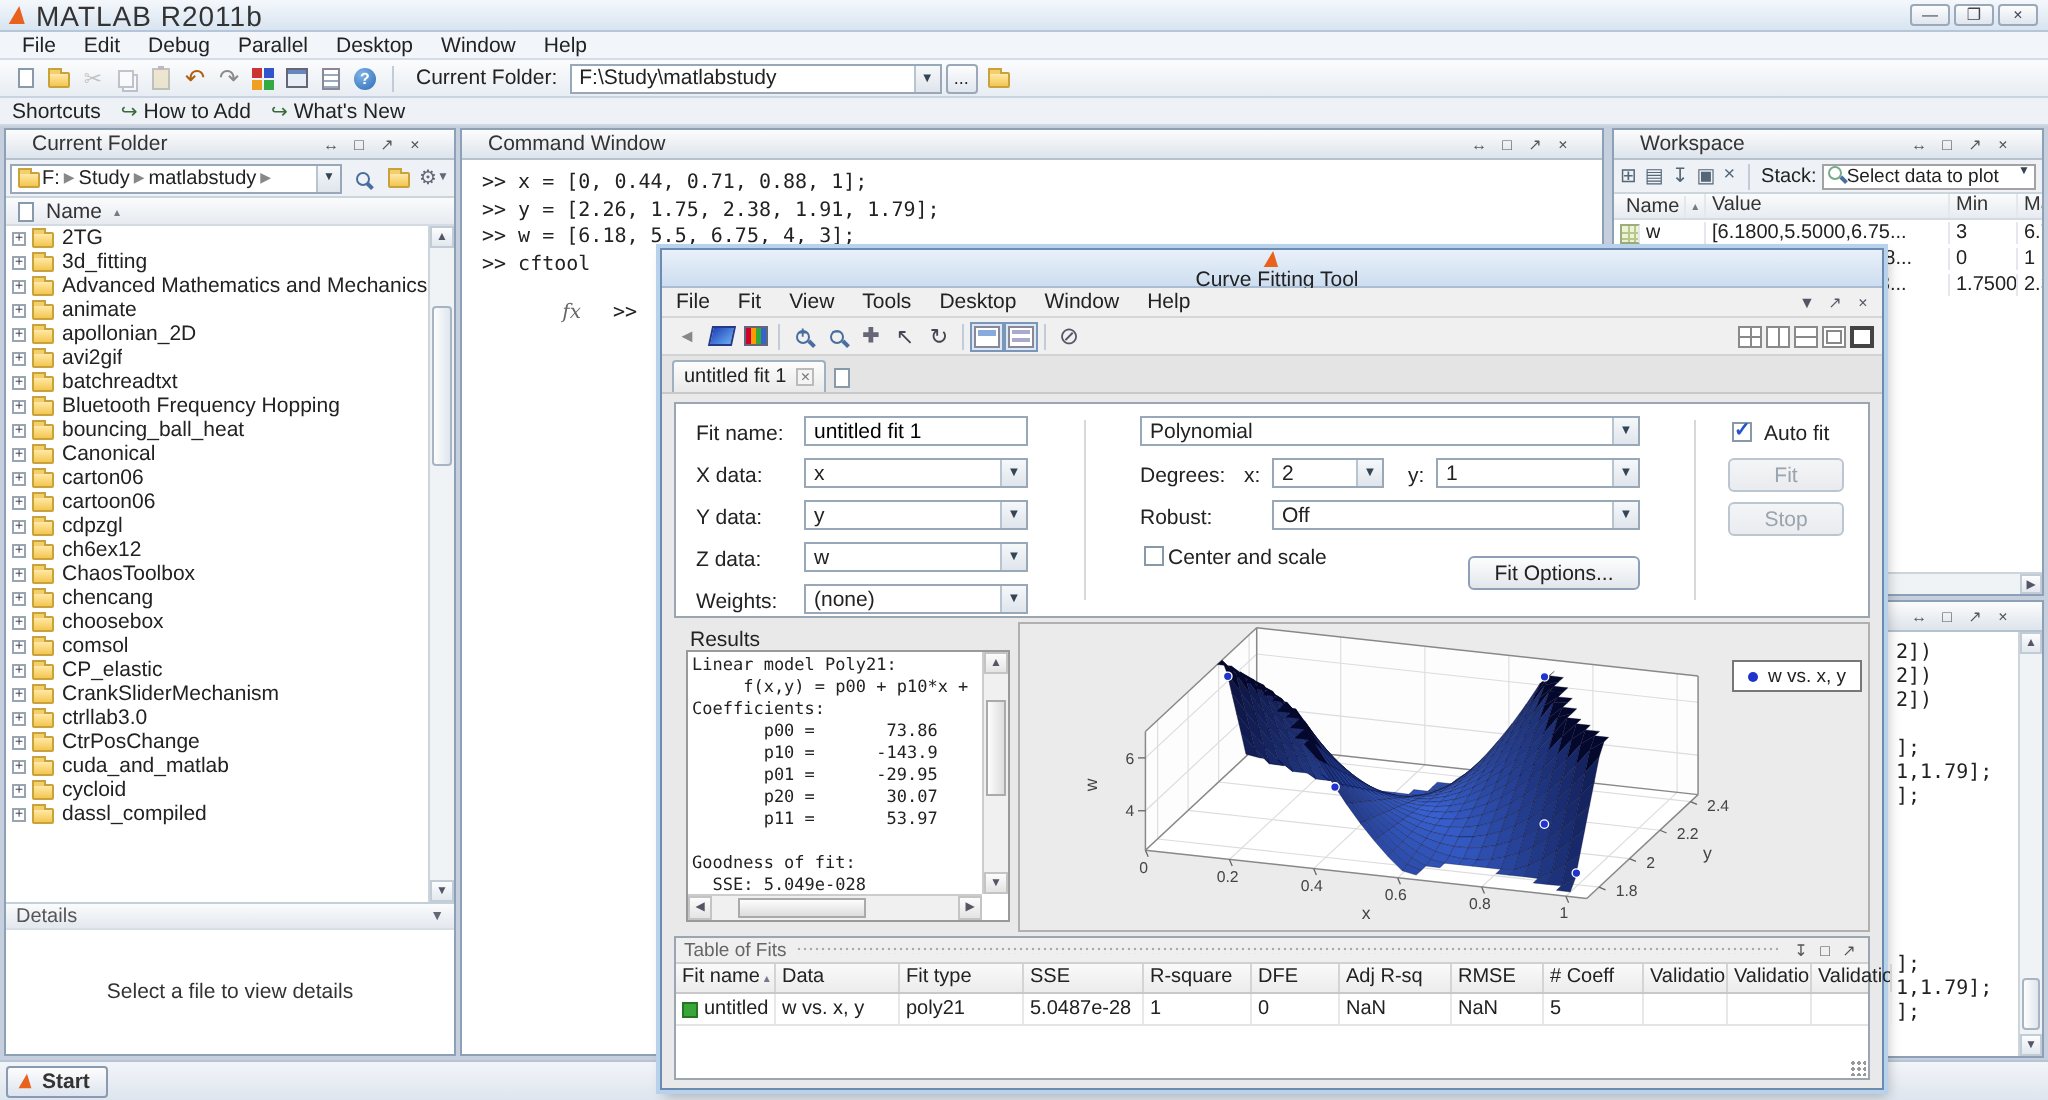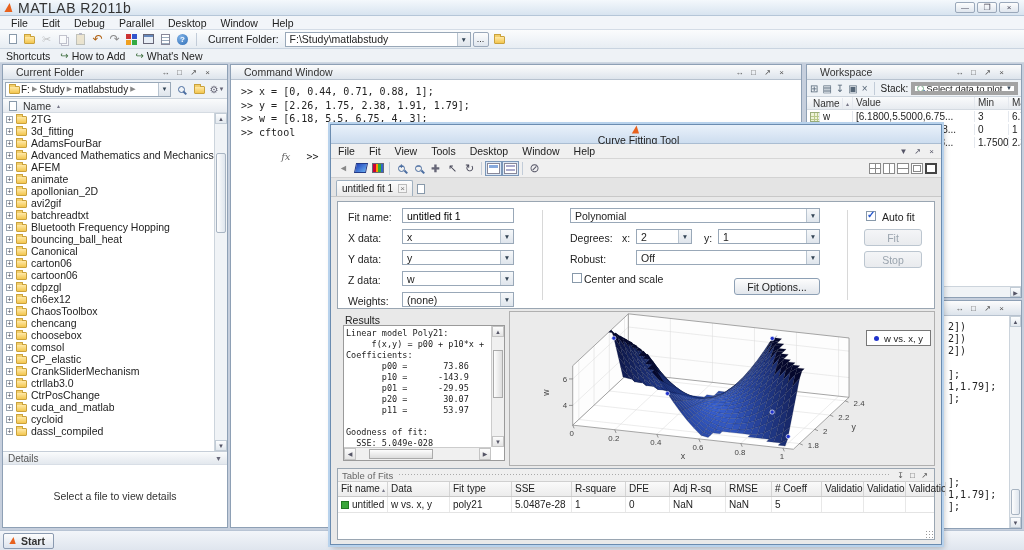--- a/index.html
+++ b/index.html
@@ -95,21 +95,21 @@
   
   #panel-cmd { left:230px; top:64px; width:572px; height:464px; }
   #cmd-content { padding:6px 0 0 10px; font-family:"DejaVu Sans Mono", monospace; font-size:10px; }
   .cline { height:13.5px; white-space:pre; }
   #prompt-line { position:relative; height:13.5px; }
   #prompt-line .fx { font-family:"DejaVu Serif", serif; font-style:italic; font-size:10px; color:#666; margin-left:-8px; margin-right:16px; }
 
   
   #panel-ws { left:806px; top:64px; width:216px; height:234px; }
   #ws-toolbar { height:17px; background:#eef2f6; border-bottom:1px solid #ccd4dc; display:flex; align-items:center; padding:0 3px; gap:3px; font-size:10px; }
-  #ws-plot-combo { height:13px; background:#fff; border:4px solid #a3a3a3; display:flex; align-items:center; font-size:9.5px; padding:0 2px; gap:2px; flex:1; overflow:hidden; white-space:nowrap; }
+  #ws-plot-combo { height:13px; background:#fff; border:1px solid #a3a3a3; display:flex; align-items:flex-start; font-size:9.5px; padding:0 2px; gap:2px; flex:1; overflow:hidden; white-space:nowrap; }
   #ws-plot-combo .arr { margin-left:auto; font-size:6px; color:#345; }
   .wsbarico { font-size:10px; color:#567; }
   #ws-hdr { height:13px; background:linear-gradient(#fafbfc,#e7ebf0); border-bottom:1px solid #d5dbe2; display:flex; font-size:10px; color:#333; }
   #ws-hdr span, .wsrow span { padding:0 3px; overflow:hidden; white-space:nowrap; border-right:1px solid #e4e8ee; }
   .wsc-name { width:46px; flex:0 0 46px; display:flex; align-items:center; gap:3px; }
   .wsc-value { width:122px; flex:0 0 122px; }
   .wsc-min { width:34px; flex:0 0 34px; }
   .wsc-max { flex:1; border-right:none !important; }
   .wsrow { display:flex; height:13px; font-size:10px; align-items:center; }
   #ws-hscroll { position:absolute; bottom:0; left:0; right:0; height:11px; background:#f0f3f6; border-top:1px solid #ccd4dc; display:flex; }
@@ -310,31 +310,21 @@
           <span class="fname">2TG</span>
         </div>
         <div class="frow">
           <span class="expander">+</span>
           <span class="fico"></span>
           <span class="fname">3d_fitting</span>
         </div>
         <div class="frow">
           <span class="expander">+</span>
           <span class="fico"></span>
-          <span class="fname">AdamsFourBar</span>
-        </div>
-        <div class="frow">
-          <span class="expander">+</span>
-          <span class="fico"></span>
           <span class="fname">Advanced Mathematics and Mechanics</span>
-        </div>
-        <div class="frow">
-          <span class="expander">+</span>
-          <span class="fico"></span>
-          <span class="fname">AFEM</span>
         </div>
         <div class="frow">
           <span class="expander">+</span>
           <span class="fico"></span>
           <span class="fname">animate</span>
         </div>
         <div class="frow">
           <span class="expander">+</span>
           <span class="fico"></span>
           <span class="fname">apollonian_2D</span>

